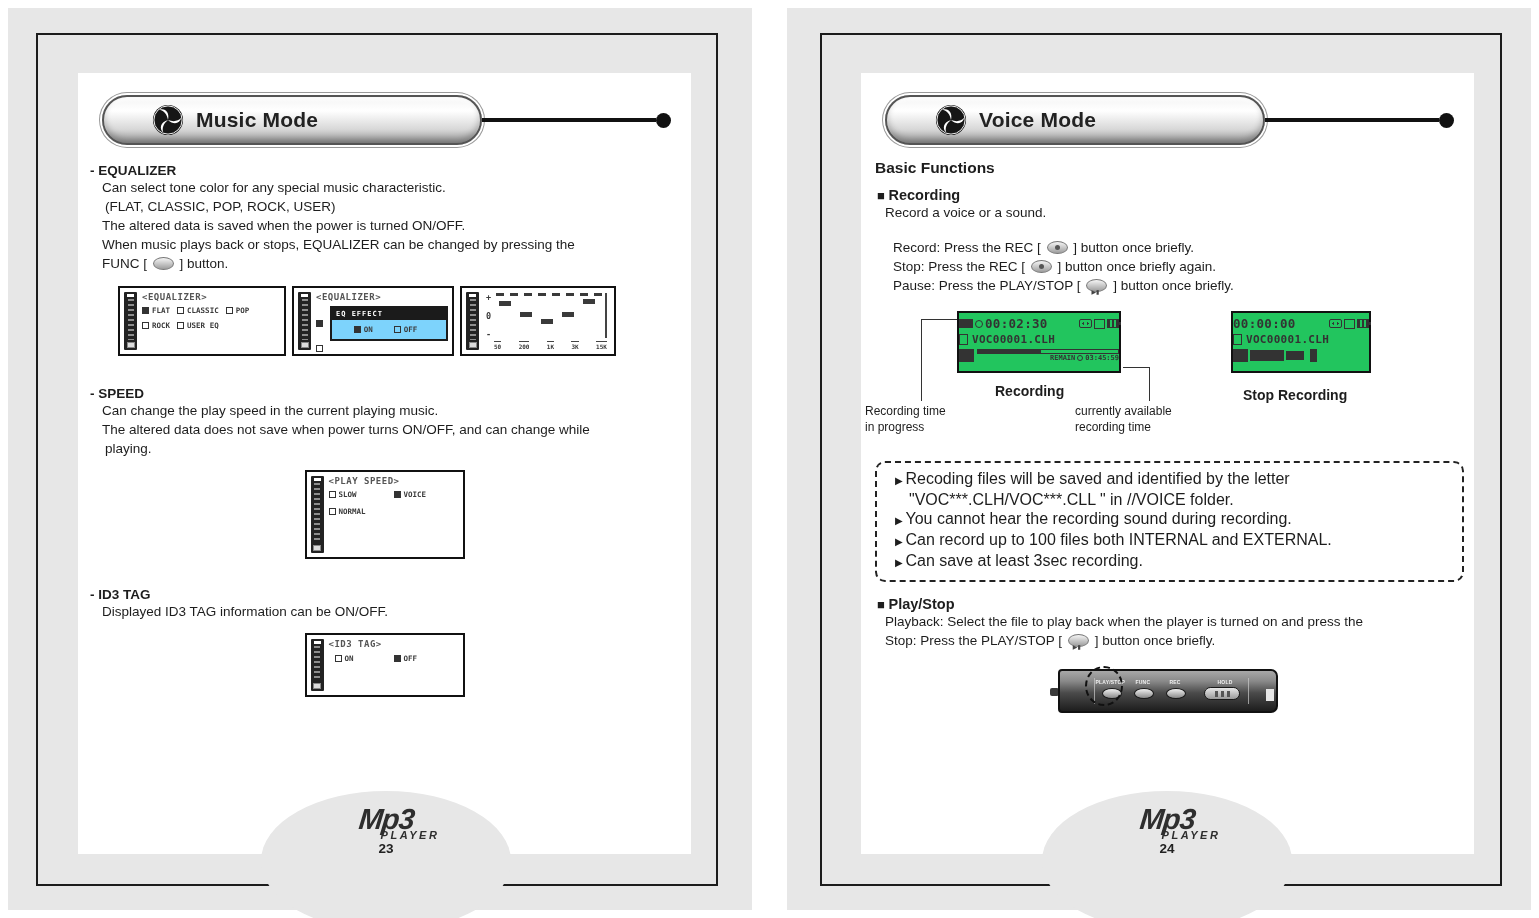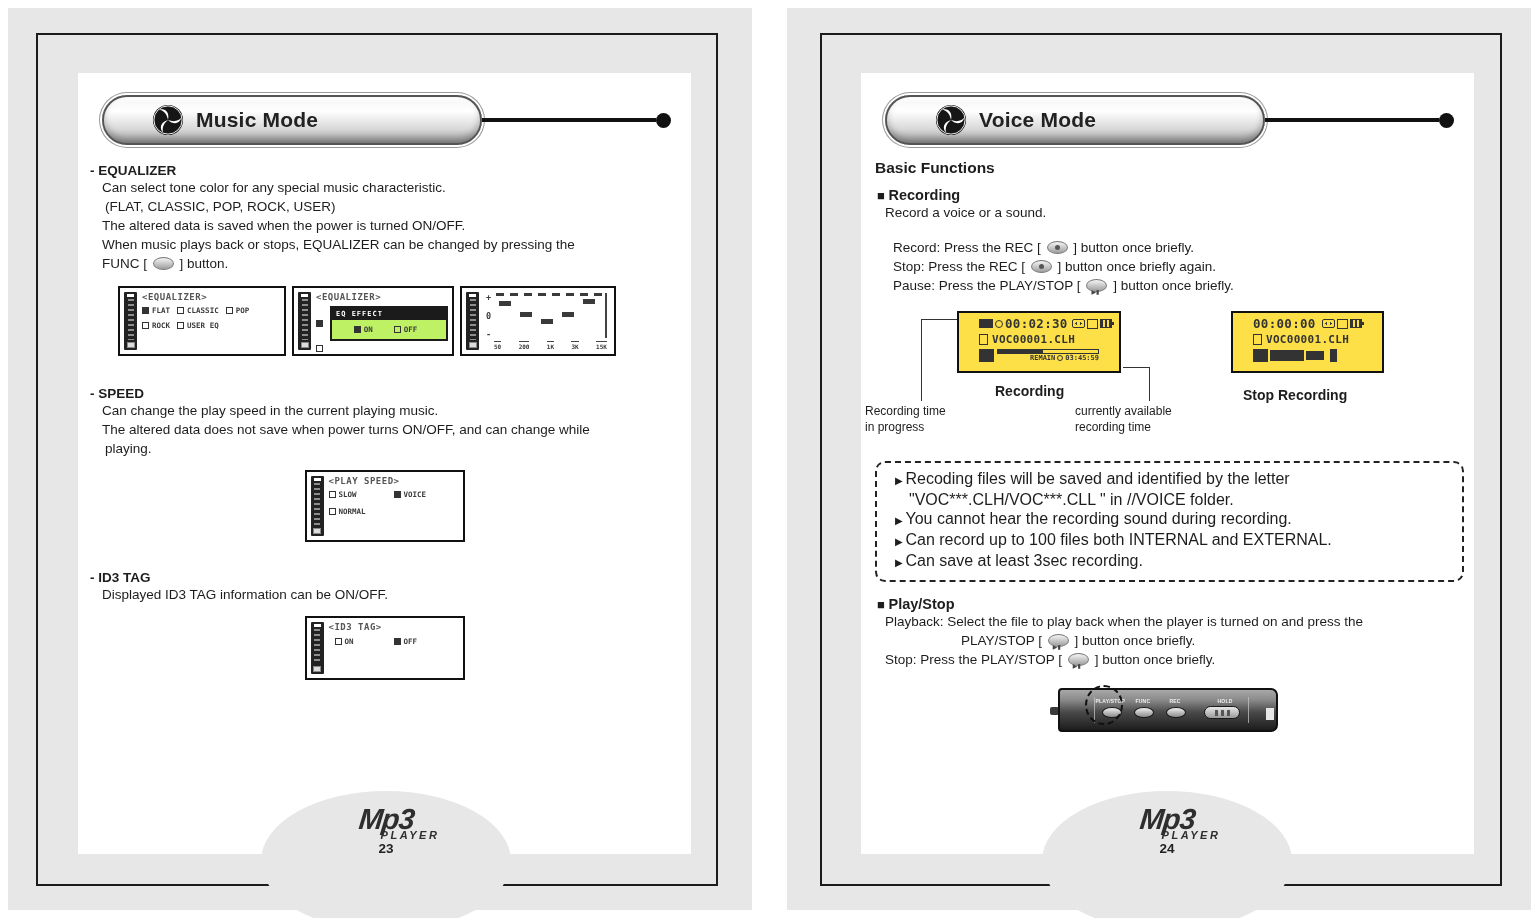--- a/index.html
+++ b/index.html
@@ -55,38 +55,38 @@
   .lcd-body { flex:1; }
   .lcd-title { font-size:9px; letter-spacing:0.5px; color:#555; margin-bottom:4px; white-space:nowrap; }
   .opt { display:inline-flex; align-items:center; gap:3px; margin-right:7px; font-size:7.5px; white-space:nowrap; }
   .cb { width:7px; height:7px; border:1.5px solid #333; display:inline-block; flex:0 0 auto; }
   .cb.checked { background:#333; }
   .lcd-row { display:flex; align-items:center; margin-top:3px; }
 
   .lcd-strip { display:flex; gap:6px; margin:13px 0 0 40px; }
 
   
-  .popup { border:2px solid #1b1b1b; background:#bef264; margin-top:0; }
+  .popup { border:2px solid #1b1b1b; background:#7dd3fc; margin-top:0; }
   .popup-title { background:#1b1b1b; color:#fff; font-size:7px; padding:2px 4px; letter-spacing:1px; }
   .popup-body { display:flex; gap:14px; justify-content:center; padding:5px 4px; }
 
   
   .eqg { flex:1; position:relative; }
   .eqg-y { position:absolute; left:0; top:0; bottom:11px; width:9px; display:flex; flex-direction:column;
            justify-content:space-between; align-items:center; font-size:8.5px; }
   .eqg-plot { position:absolute; left:12px; right:3px; top:1px; bottom:12px; border-right:2px solid #444; }
   .eqg-plot::before { content:""; position:absolute; top:0; left:0; right:0; height:2.5px;
            background:repeating-linear-gradient(90deg,#3a3a3a 0 8px,transparent 8px 14px); }
   .eqbar { position:absolute; width:12px; height:4.5px; background:#3a3a3a; }
   .eqg-x { position:absolute; left:10px; right:3px; bottom:0; display:flex; justify-content:space-between; }
   .eqg-x span { font-size:6px; border-top:1.5px solid #444; padding-top:1px; }
 
   
   .fig-row { position:relative; height:138px; margin-top:12px; }
-  .rec-lcd { position:absolute; border:2px solid #111; background:#fde047; padding:3px 20px;
+  .rec-lcd { position:absolute; border:2px solid #111; background:#22c55e; padding:3px 0;
              font-family:"DejaVu Sans Mono", monospace; font-weight:bold; color:#333; width:164px; height:62px; }
   .rl-row { display:flex; align-items:center; gap:2px; }
   .rl-time { font-size:12.5px; letter-spacing:0.3px; }
   .rl-file { font-size:11px; letter-spacing:0.3px; }
   .mini { flex:0 0 auto; }
   .i-badge { width:14px; height:9px; background:#333; }
   .i-clock { width:8px; height:8px; border:1.5px solid #333; border-radius:50%; }
   .i-cass { width:13px; height:9px; border:1.5px solid #333; border-radius:2px;
             background:radial-gradient(circle at 30% 50%, #333 1px, transparent 1.2px),
                        radial-gradient(circle at 70% 50%, #333 1px, transparent 1.2px); }
@@ -277,21 +277,21 @@
       </div>
     </div>
 
     <div class="sect" style="margin-top:30px;">
       <div class="sect-head">- SPEED</div>
       <div class="tline">Can change the play speed in the current playing music.</div>
       <div class="tline">The altered data does not save when power turns ON/OFF, and can change while</div>
       <div class="tline" style="padding-left:15px;">playing.</div>
     </div>
 
-    <div class="lcd" style="width:160px;height:72px;margin:12px auto 0;">
+    <div class="lcd" style="width:160px;height:89px;margin:12px auto 0;">
       <div class="gauge">
           <i class="g-top"></i>
           <i class="g-mid"></i>
           <i class="g-bot"></i>
         </div>
       <div class="lcd-body">
         <div class="lcd-title">&lt;PLAY SPEED&gt;</div>
         <div class="lcd-row">
           <span class="opt" style="width:58px;">
               <i class="cb"></i>
@@ -427,21 +427,21 @@
         <div>Recording time</div>
         <div>in progress</div>
       </div>
       <div class="ann-line" style="left:262px;top:60px;width:26px;border-top:1.5px solid #333;"></div>
       <div class="ann-line" style="left:288px;top:60px;height:34px;border-left:1.5px solid #333;"></div>
       <div class="ann" style="left:214px;top:96px;">
         <div>currently available</div>
         <div>recording time</div>
       </div>
 
-      <div class="rec-lcd" style="left:370px;top:4px;width:153px;">
+      <div class="rec-lcd" style="left:370px;top:4px;width:140px;">
         <div class="rl-row">
           <span class="rl-time">00:00:00</span>
           <span style="flex:1"></span>
           <i class="mini i-cass"></i>
           <i class="mini i-int"></i>
           <i class="mini i-batt"></i>
         </div>
         <div class="rl-row" style="margin-top:2px;gap:4px;">
           <i class="mini i-file"></i>
           <span class="rl-file">VOC00001.CLH</span>
@@ -459,25 +459,20 @@
     <div class="note-box">
       <div class="note-line bullet">Recoding files will be saved and identified by the letter</div>
       <div class="note-line cont">"VOC***.CLH/VOC***.CLL " in //VOICE folder.</div>
       <div class="note-line bullet">You cannot hear the recording sound during recording.</div>
       <div class="note-line bullet">Can record up to 100 files both INTERNAL and  EXTERNAL.</div>
       <div class="note-line bullet">Can save at least 3sec recording.</div>
     </div>
 
     <div class="sq-head" style="margin-top:14px;">Play/Stop</div>
     <div class="tline indent36">Playback: Select the file to play back when the player is turned on and press the</div>
-    <div class="tline" style="padding-left:100px;">
-      <span>PLAY/STOP [</span>
-      <span class="oval play"></span>
-      <span>] button once briefly.</span>
-    </div>
     <div class="tline indent36">
       <span>Stop: Press the PLAY/STOP [</span>
       <span class="oval play"></span>
       <span>] button once briefly.</span>
     </div>
 
     <div class="device">
       <div class="dev-jack"></div>
       <div class="dev-body">
         <div class="dev-sep" style="left:34px;"></div>

